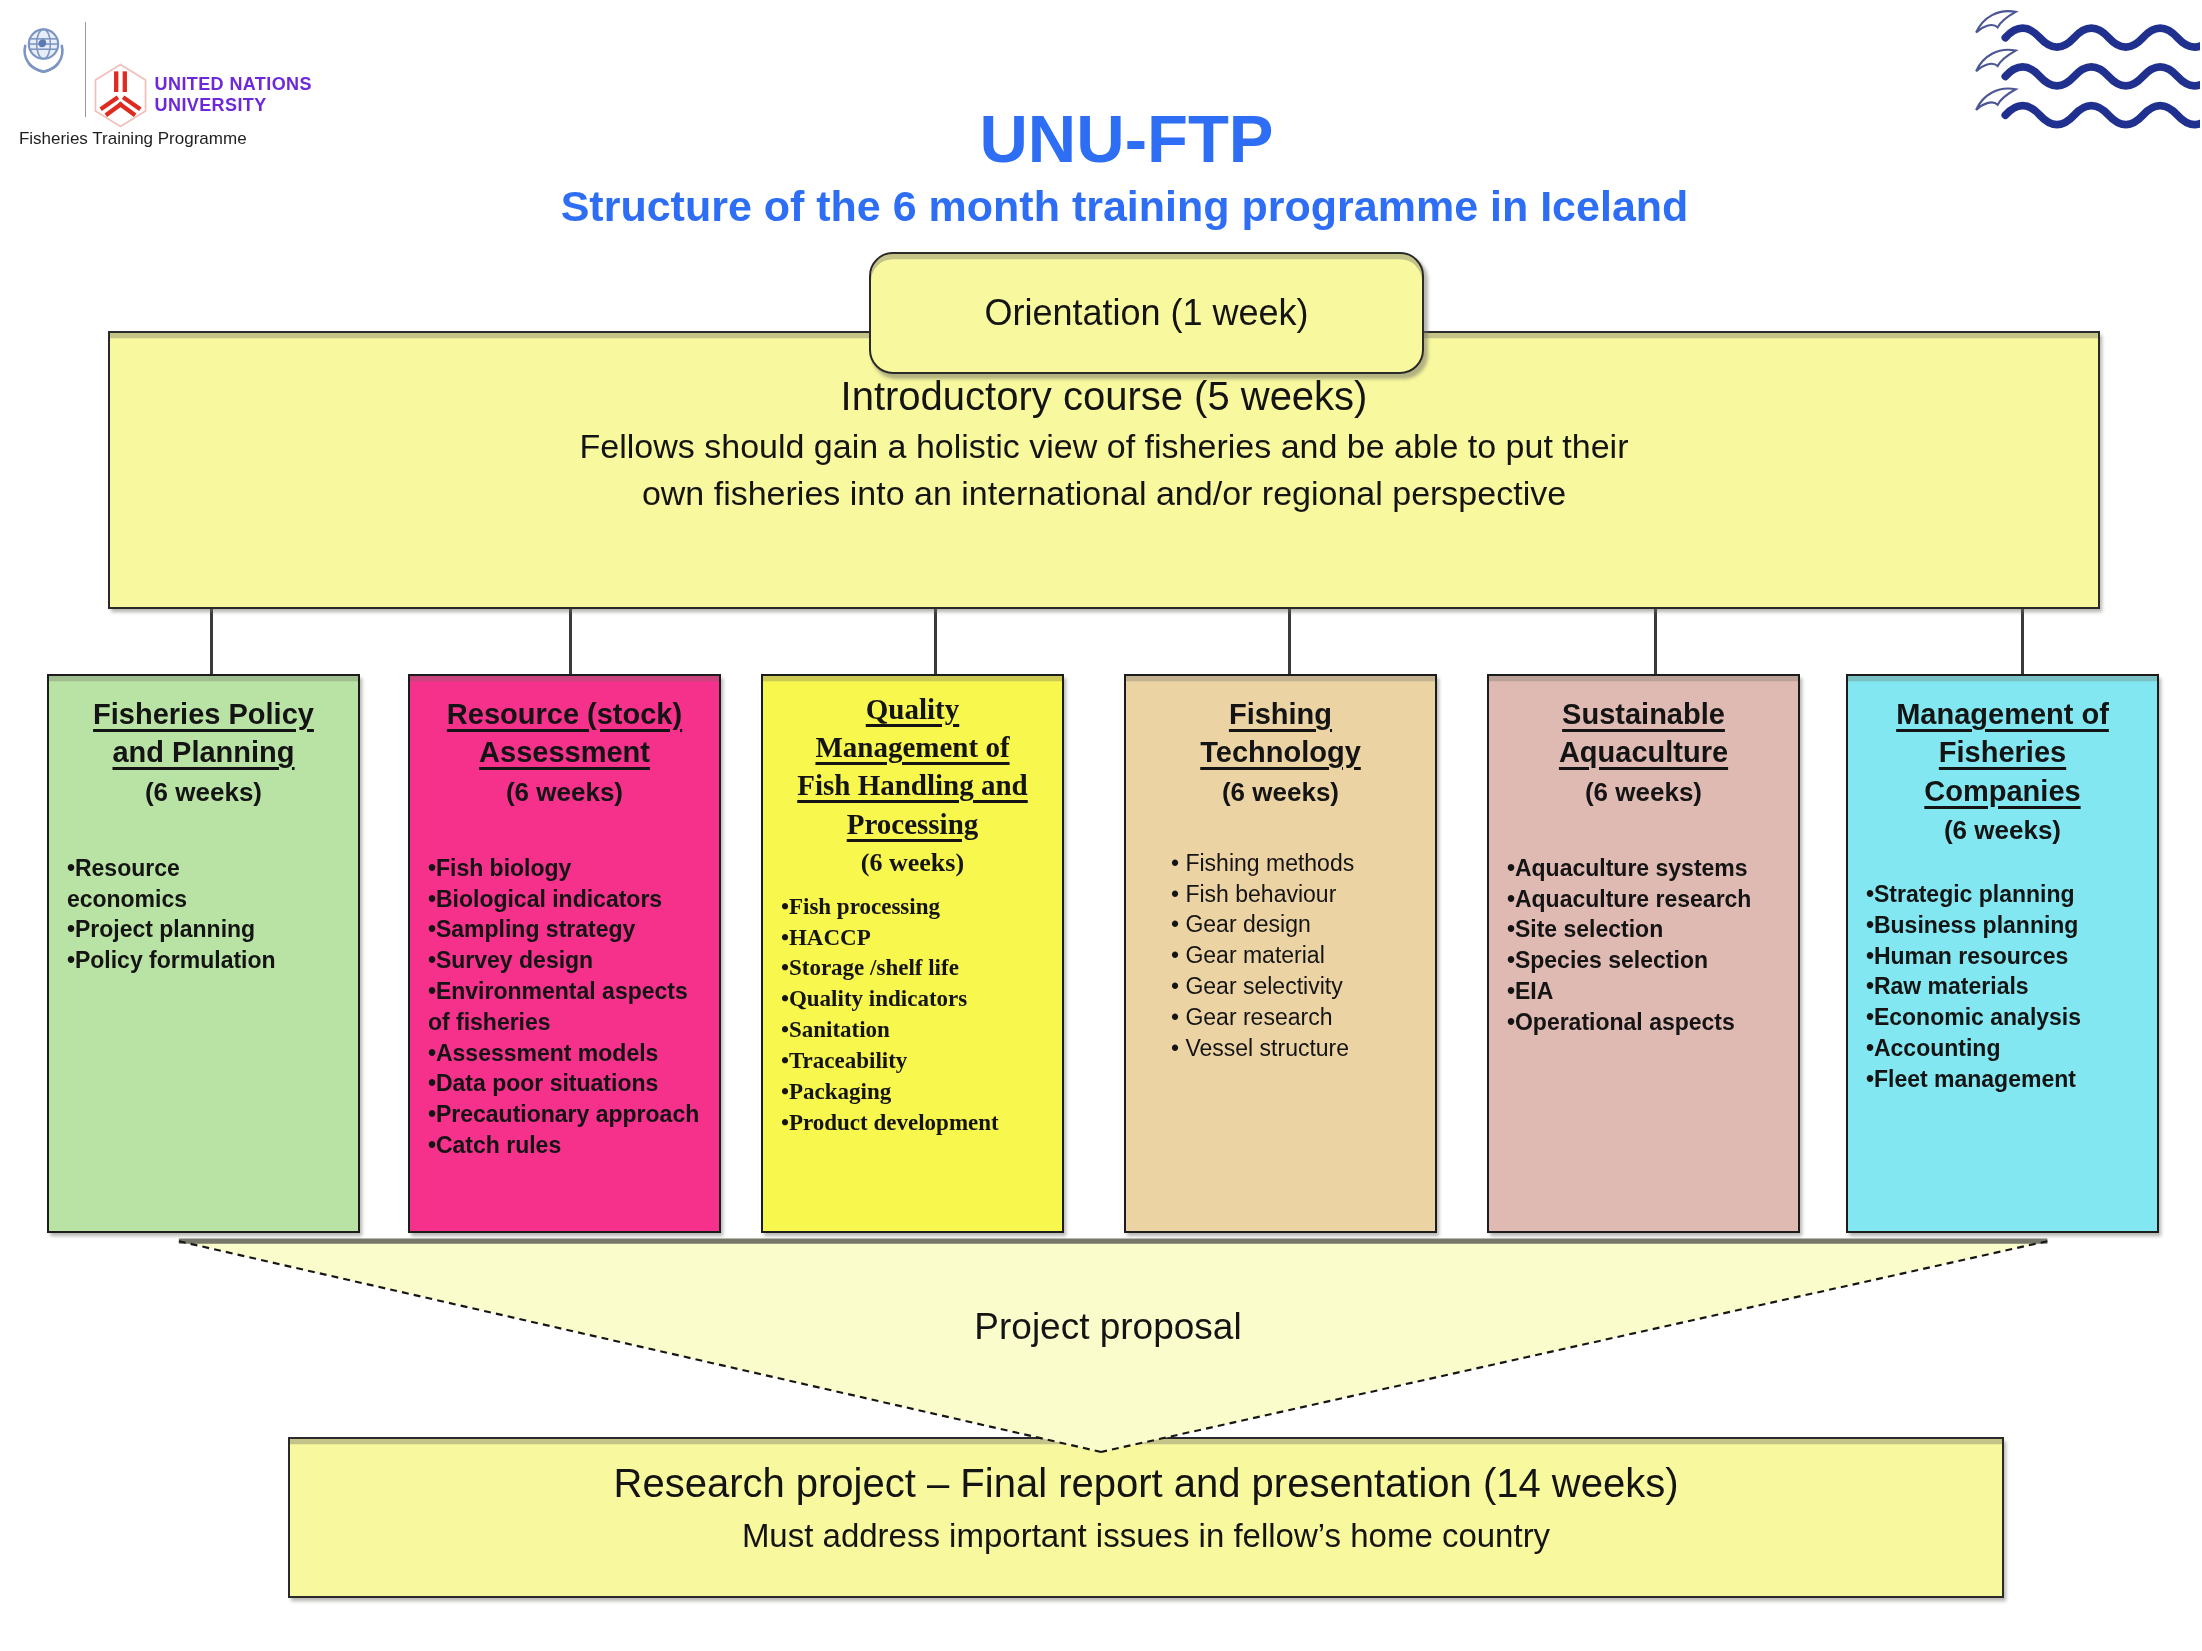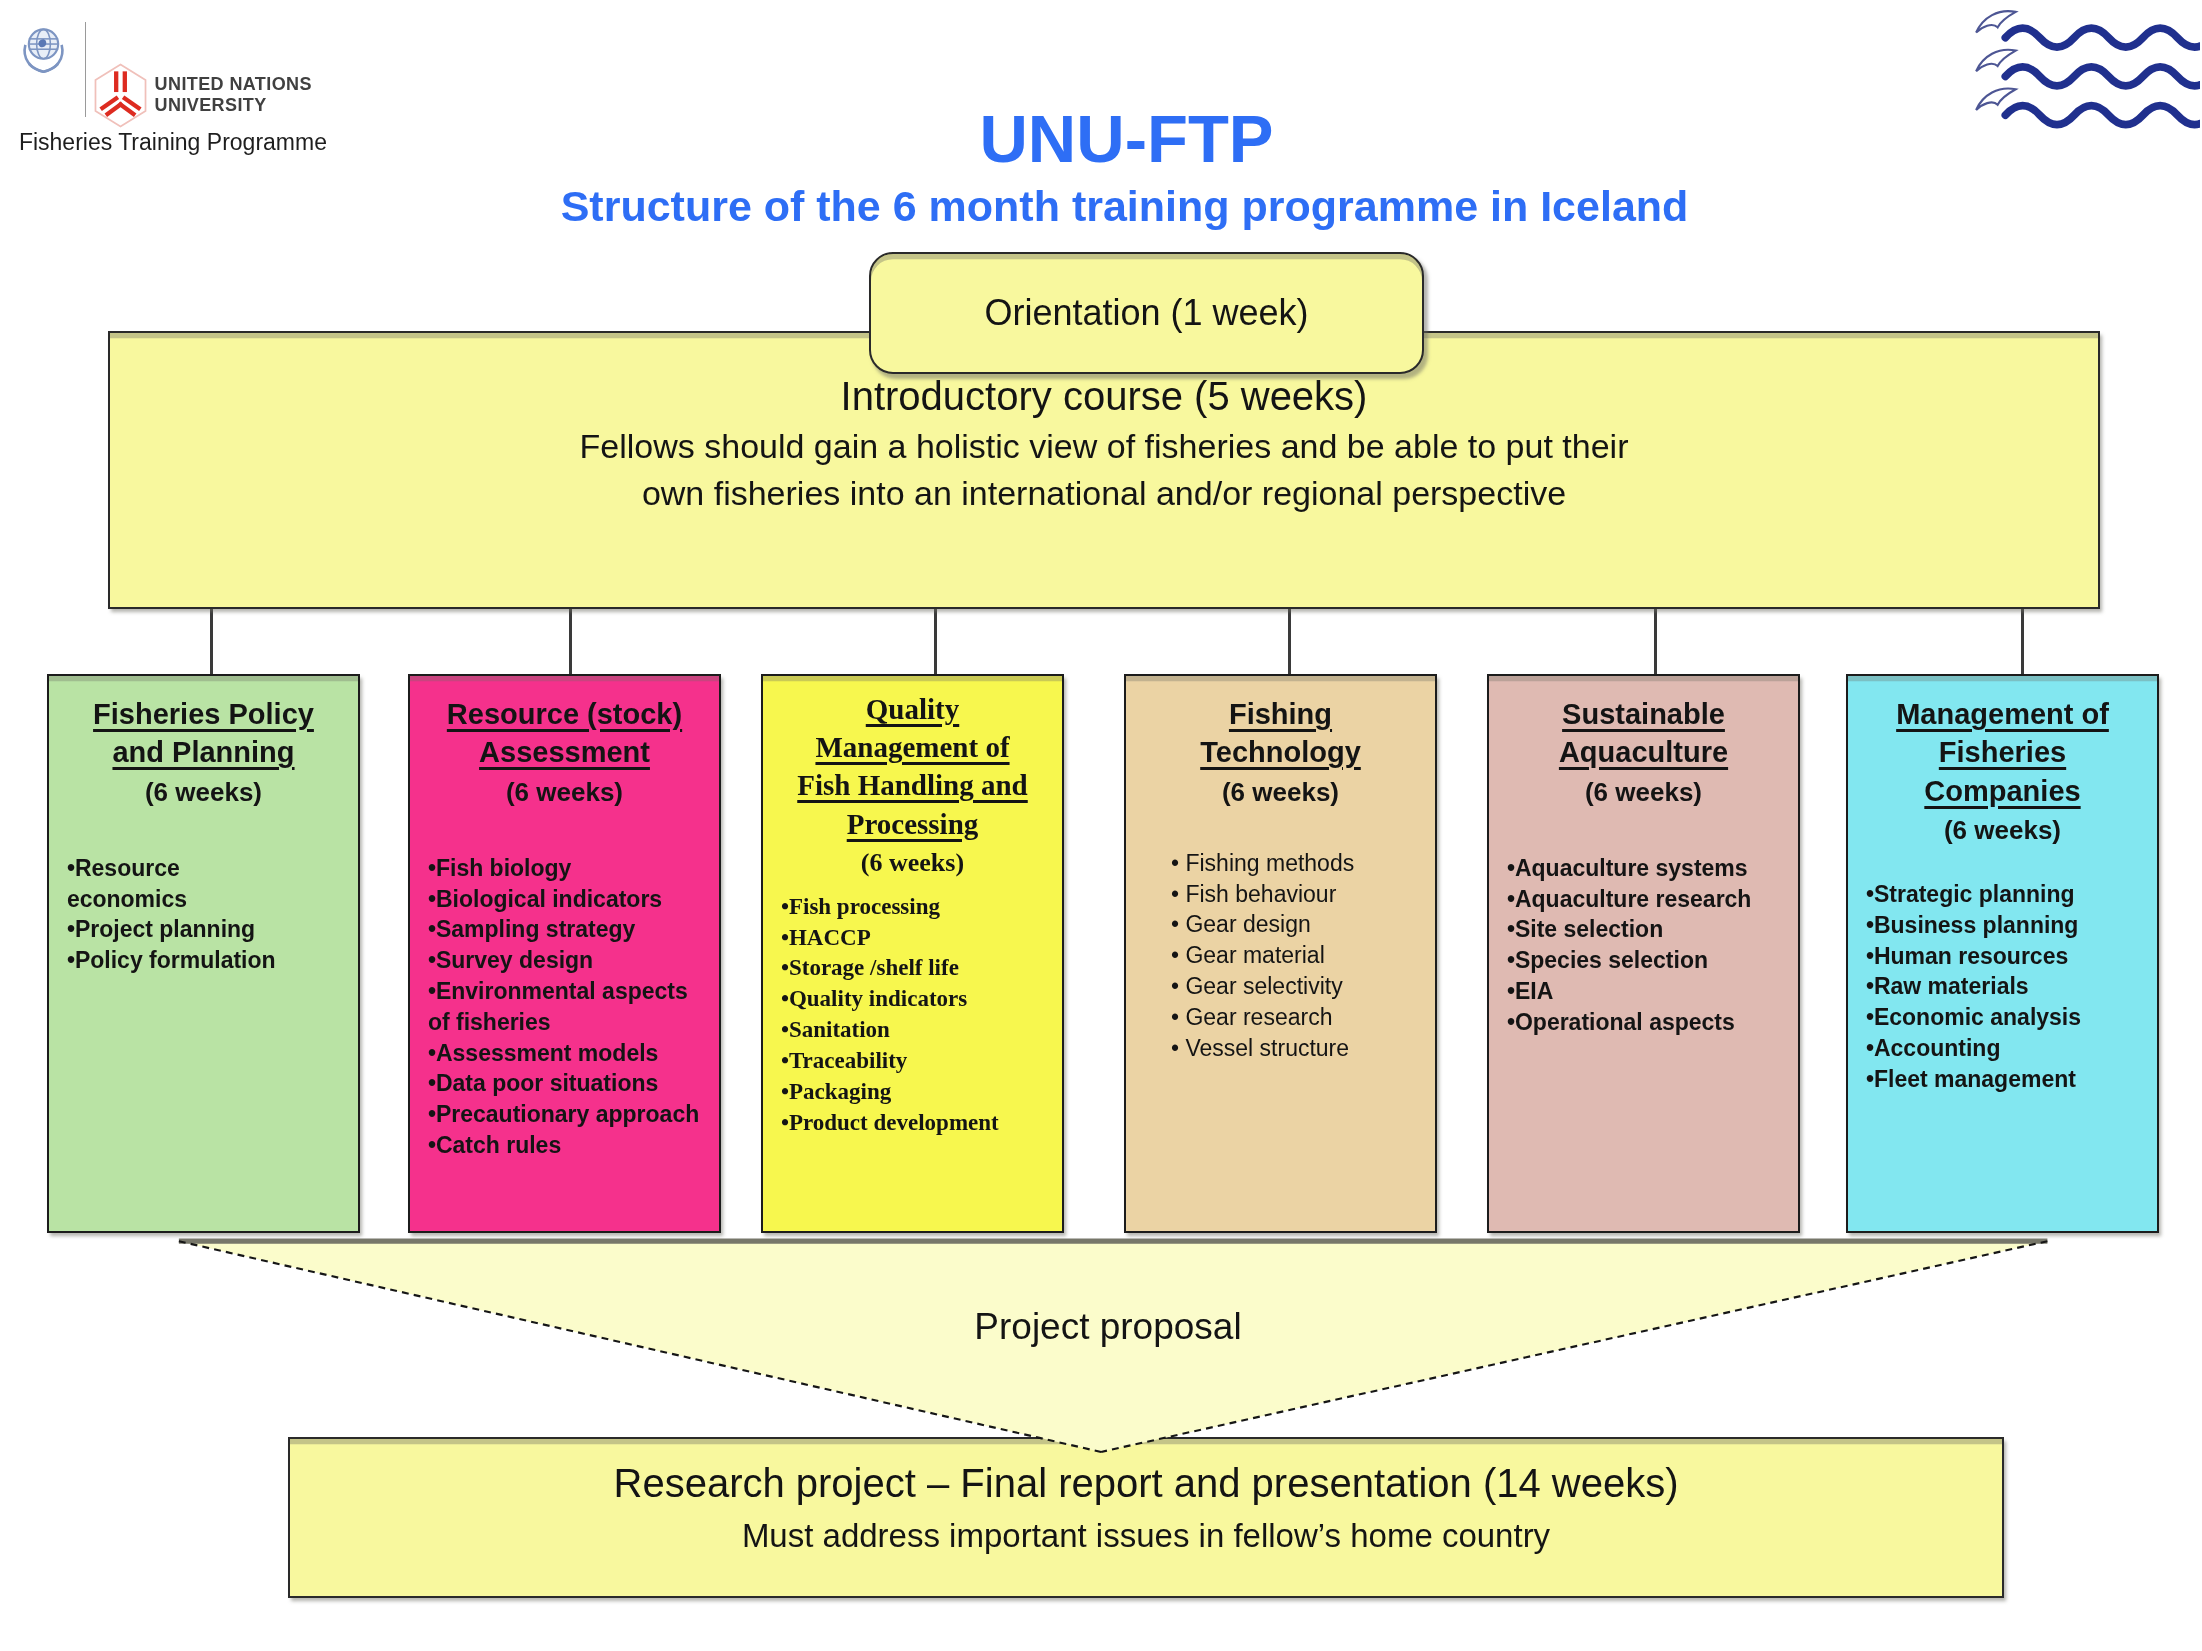--- a/index.html
+++ b/index.html
@@ -2,22 +2,22 @@
 <html style="--title_blue: #2e6ef5; --slide_yellow: #f8f89e; --funnel_yellow: #fbfccb; --wave_navy: #20308e; --unu_red: #dd2b20; --un_blue: #7d95c2; --text_dark: #141414;font-size:13.8px"><head>
 <meta charset="utf-8">
 <style>
   html,body{margin:0;padding:0;background:#ffffff;width:2203px;height:1652px;overflow:hidden;
     font-family:"Liberation Sans",sans-serif;color:var(--text_dark,#141414);position:relative;}
   .abs{position:absolute;}
   
   #logo-block{left:8.6px;top:8.6px;width:361px;height:146px;}
   #logo-divider{left:76px;top:13.8px;width:1.7px;height:95px;background:#9a9a9a;position:absolute;}
   #org-name{left:146px;top:65px;position:absolute;font-weight:700;font-size:18px;line-height:21.5px;
-    color:#404040;letter-spacing:0.4px;}
-  #programme-label{left:10.3px;top:120px;position:absolute;font-size:23px;color:#1e1e1e;}
+    color:#6d28d9;letter-spacing:0.4px;}
+  #programme-label{left:10.3px;top:120px;position:absolute;font-size:17px;color:#1e1e1e;}
   #page-title{left:49px;top:100px;width:2155px;text-align:center;font-weight:700;font-size:67px;
     color:var(--title_blue,#2e6ef5);}
   #page-subtitle{left:47px;top:182px;width:2155px;text-align:center;font-weight:700;font-size:43px;
     color:var(--title_blue,#2e6ef5);}
   
   .ybox{position:absolute;background:var(--slide_yellow,#f8f89e);border:2.6px solid #2a2a2a;
     box-sizing:border-box;text-align:center;
     box-shadow:3.4px 4.3px 3.4px rgba(110,110,100,.5), inset 0 5.2px 0 rgba(110,110,100,.38);}
   #orientation-box{left:869px;top:252px;width:555px;height:122px;z-index:3;display:flex;
     align-items:center;justify-content:center;font-size:36px;border-radius:24px;}

